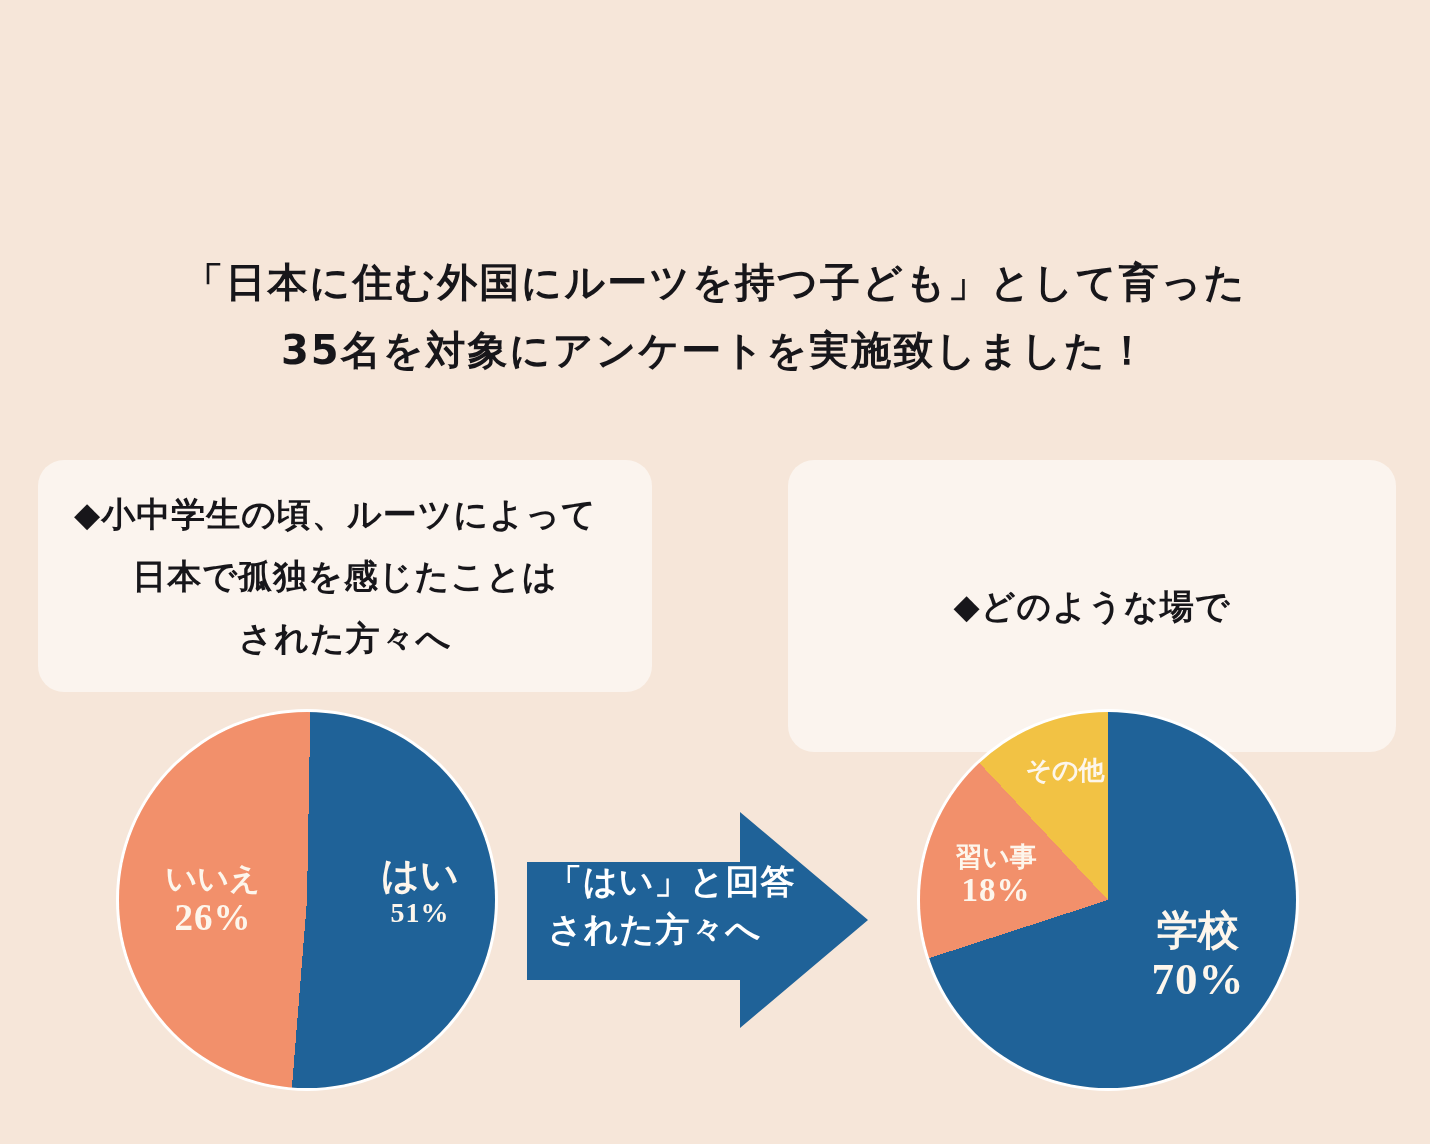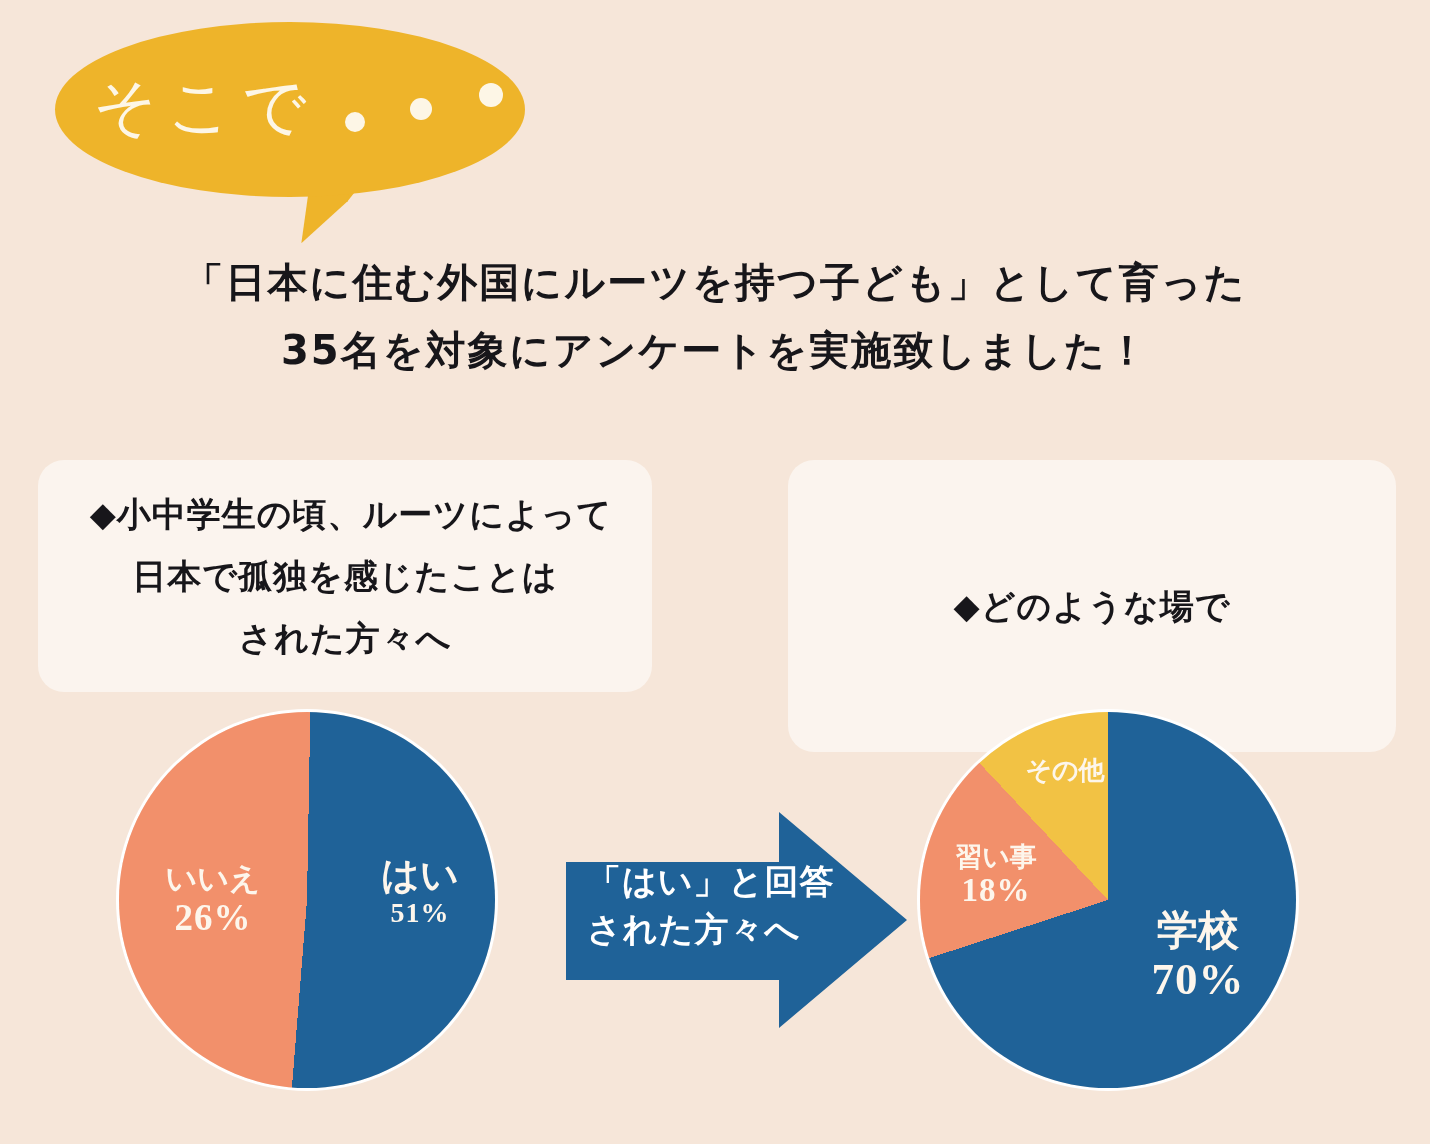--- a/index.html
+++ b/index.html
@@ -101,21 +101,20 @@
     letter-spacing: 1px;
   }
   .card-left {
     left: 38px;
     top: 460px;
     width: 614px;
     height: 232px;
     padding: 15px 24px;
     font-size: 34px;
     line-height: 62px;
-    align-items: center;
   }
   .card-right {
     left: 788px;
     top: 460px;
     width: 608px;
     height: 292px;
     padding: 0 18px;
     font-size: 34px;
     line-height: 62px;
   }
@@ -176,21 +175,21 @@
   #lbl-narai .pc { font-size: 33px; letter-spacing: 1px; }
   #lbl-gakko {
     left: 1128px; top: 908px; width: 140px;
     font-size: 41px; font-weight: 600;
   }
   #lbl-gakko .pc { font-size: 45px; letter-spacing: 1px; }
 
   
   #arrow-wrap {
     position: absolute;
-    left: 559px;
+    left: 520px;
     top: 805px;
     width: 355px;
     height: 230px;
   }
   #arrow-text {
     position: absolute;
     left: 28px;
     top: 52px;
     color: #ffffff;
     font-family: "DejaVu Sans", sans-serif;
@@ -200,28 +199,20 @@
     letter-spacing: 1px;
     white-space: nowrap;
   }
   #arrow-text .ln { display: block; }
 </style>
 </head>
 <body style="background: rgb(246, 230, 217);">
 
 <div id="stage" style="background: rgb(246, 230, 217);">
 
-  <div class="bubble-wrap">
-    <div class="bubble-tail"></div>
-    <div class="bubble-ellipse"></div>
-    <div class="bubble-text">そこで</div>
-    <span class="bubble-dot dot-1"></span>
-    <span class="bubble-dot dot-2"></span>
-    <span class="bubble-dot dot-3"></span>
-  </div>
 
   <div class="heading">
     <span class="line">「日本に住む外国にルーツを持つ子ども」として育った</span>
     <span class="line">35名を対象にアンケートを実施致しました！</span>
   </div>
 
   <div class="card card-left">
     <span class="ln ln-1">◆小中学生の頃、ルーツによって</span>
     <span class="ln">日本で孤独を感じたことは</span>
     <span class="ln">された方々へ</span>

